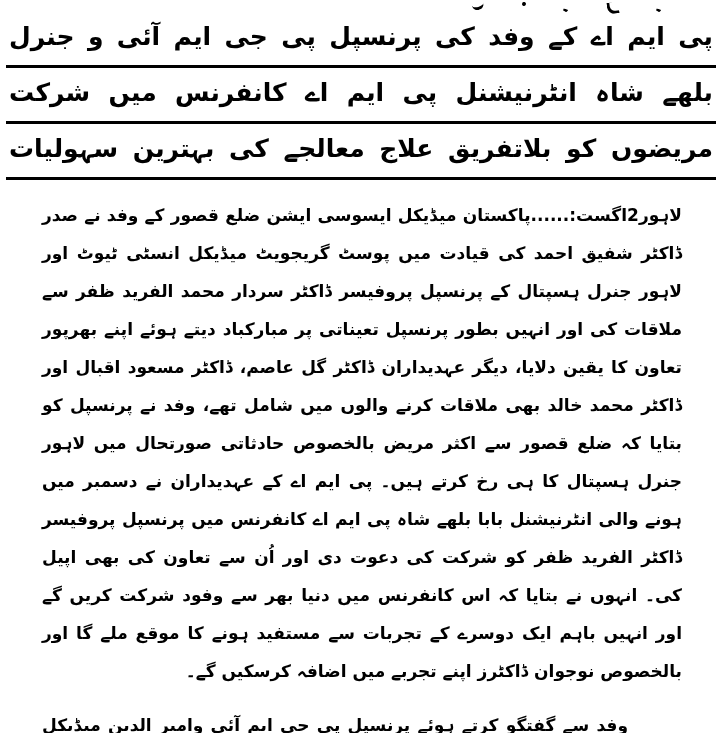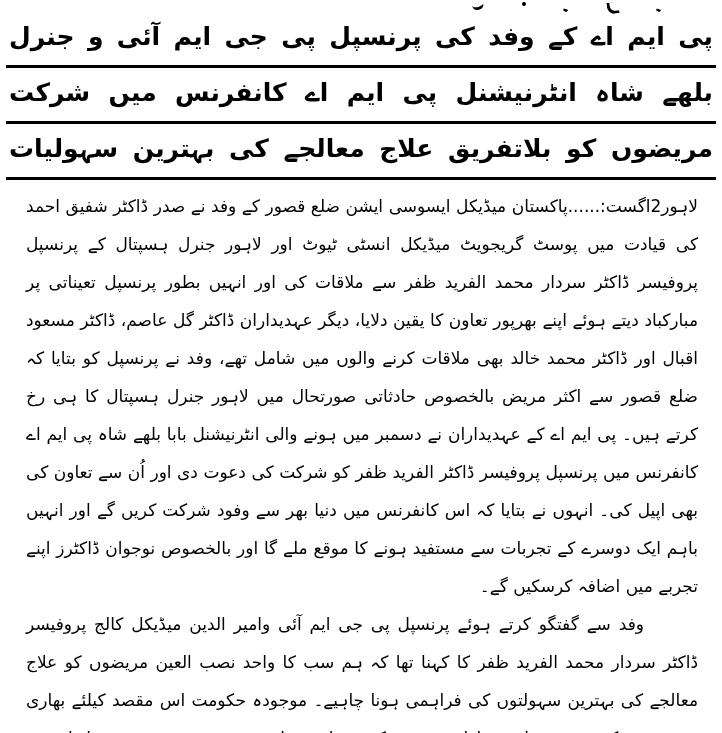--- a/index.html
+++ b/index.html
@@ -59,21 +59,22 @@
   }
   .article {
     margin-top: 7px;
     padding: 0 18px 0 20px;
     font-size: 17px;
     line-height: 38px;
     text-align: justify;
     font-weight: 500;
   }
   .article p {
-    margin: 0;
+    margin: 16px;
+    font-weight: bold;
   }
   .article p.indent {
     text-indent: 54px;
   }
 </style>
 </head>
 <body>
 
 <div class="page">
 

